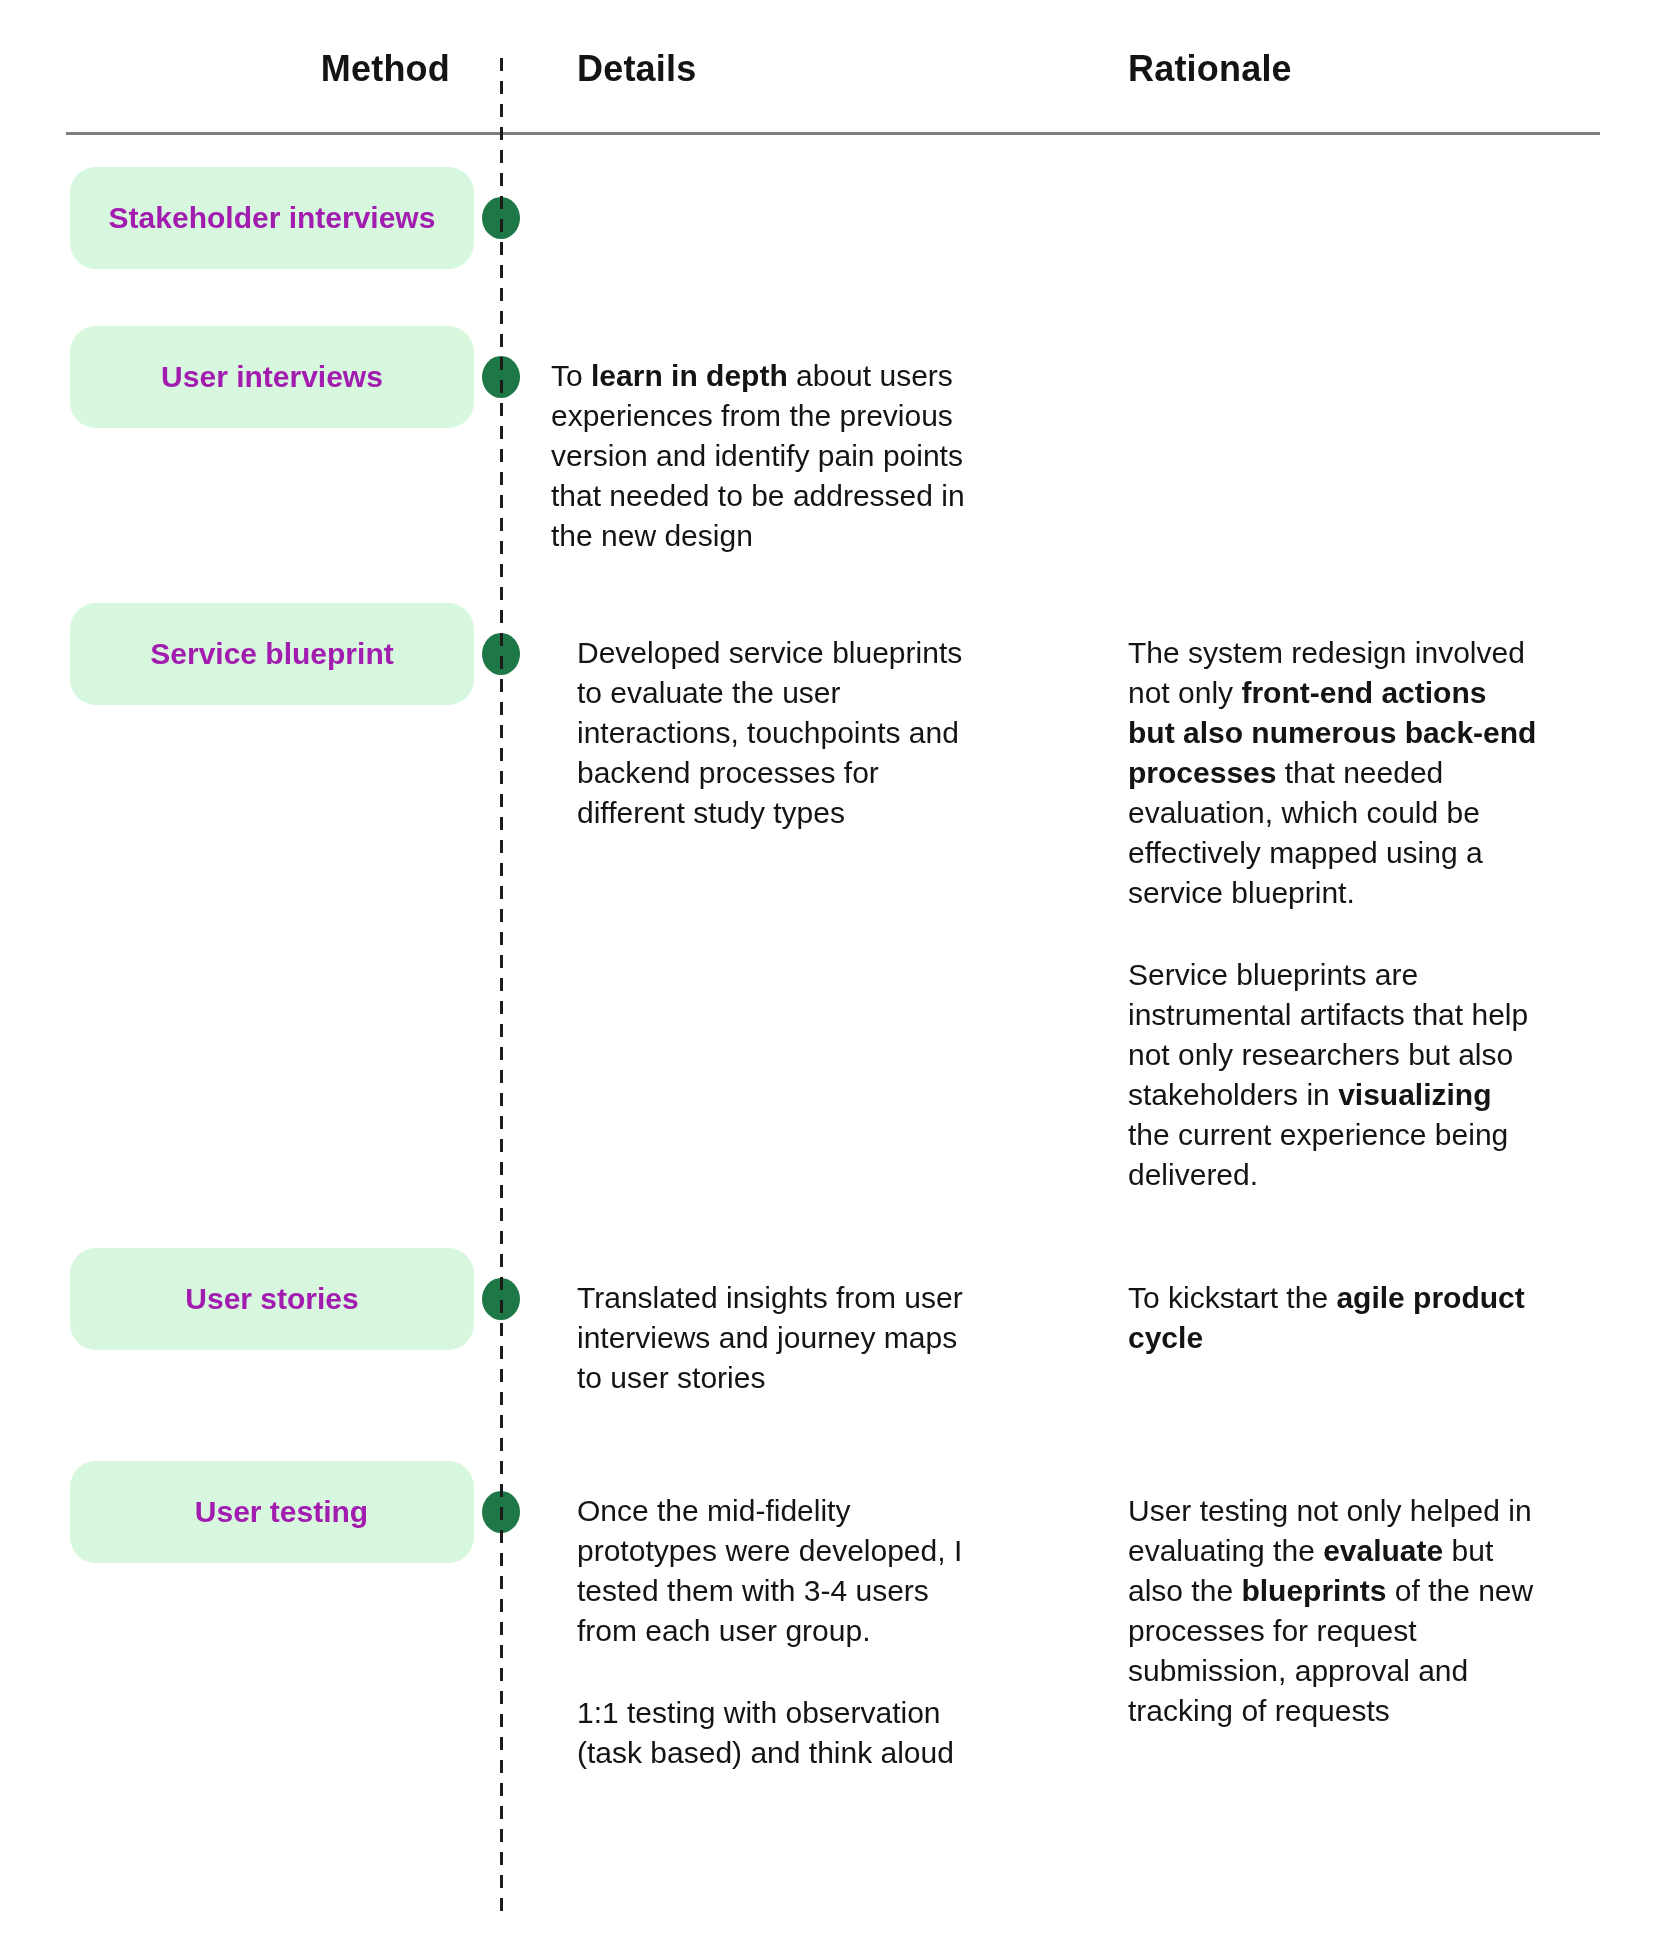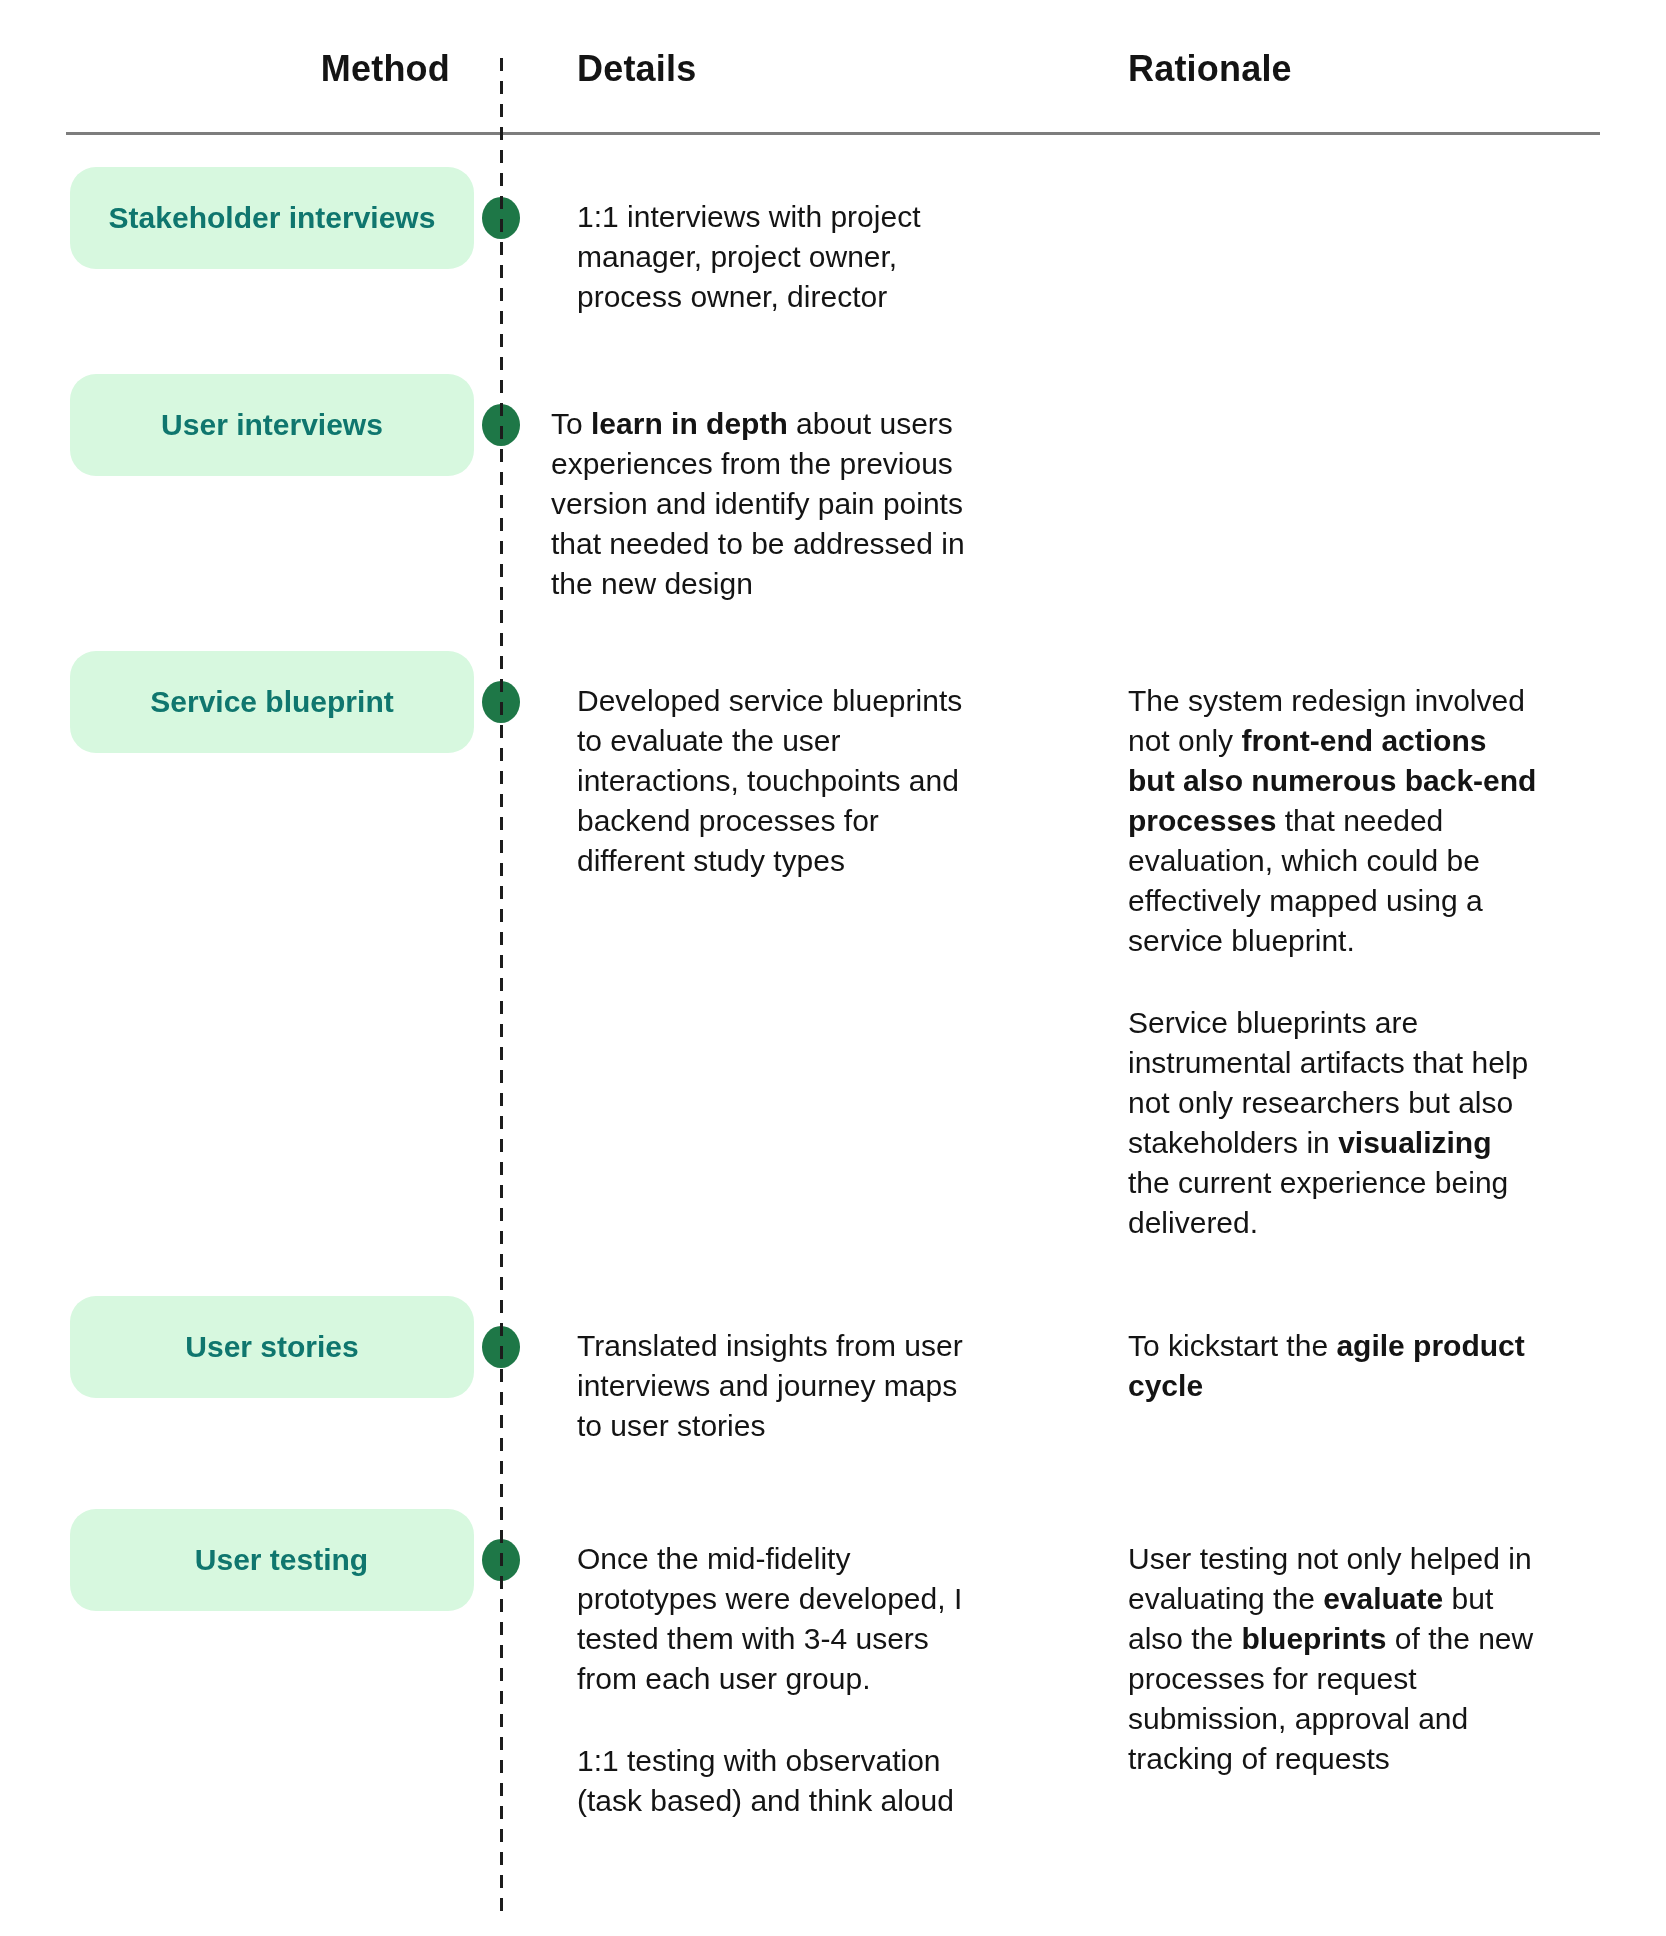--- a/index.html
+++ b/index.html
@@ -36,21 +36,21 @@
   
   #rows > .grid-row:nth-child(1) { margin-top:32px; }
   #rows > .grid-row:nth-child(2) { margin-top:57px; }
   #rows > .grid-row:nth-child(3) { margin-top:47px; }
   #rows > .grid-row:nth-child(4) { margin-top:53px; }
   #rows > .grid-row:nth-child(5) { margin-top:63px; }
 
   .pill {
     height:102px; background:#d7f8df; border-radius:26px;
     display:flex; align-items:center; justify-content:center;
-    font-weight:700; font-size:30px; color:#0f766e;
+    font-weight:700; font-size:30px; color:#a21caf;
     white-space:nowrap;
   }
   .dot-cell { height:102px; display:flex; align-items:center; justify-content:center; }
   .dot { width:38px; height:42px; border-radius:50%; background:#1e7747; }
 
   .details-cell   { padding:30px 120px 0 49px; }
   .rationale-cell { padding:30px 128px 0 23px; }
   p.para { margin:0; font-size:30px; line-height:40px; color:#141414; }
   p.para + p.para { margin-top:42px; }
   p.para b { font-weight:700; }
@@ -72,23 +72,20 @@
   <div class="rule"></div>
 
   <div id="rows">
   <div class="grid-row">
     <div class="pill" style="background: rgb(215, 248, 223);">
       <span>Stakeholder interviews</span>
     </div>
     <div class="dot-cell">
       <div class="dot" style="background: rgb(30, 119, 71);"></div>
     </div>
-    <div class="details-cell">
-          <p class="para"><span>1:1 interviews with project manager, project owner, process owner, director</span></p>
-        </div>
   </div>
 
   <div class="grid-row">
     <div class="pill" style="background: rgb(215, 248, 223);">
       <span>User interviews</span>
     </div>
     <div class="dot-cell">
       <div class="dot" style="background: rgb(30, 119, 71);"></div>
     </div>
     <div class="rationale-cell">

